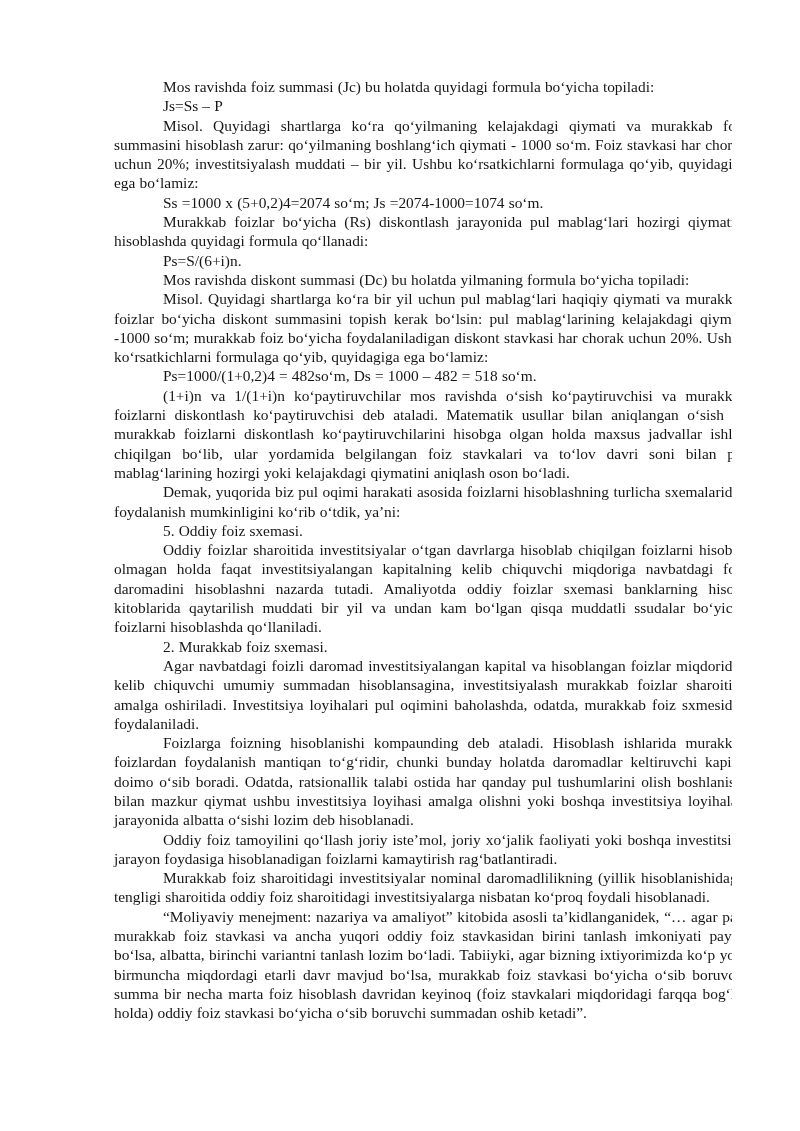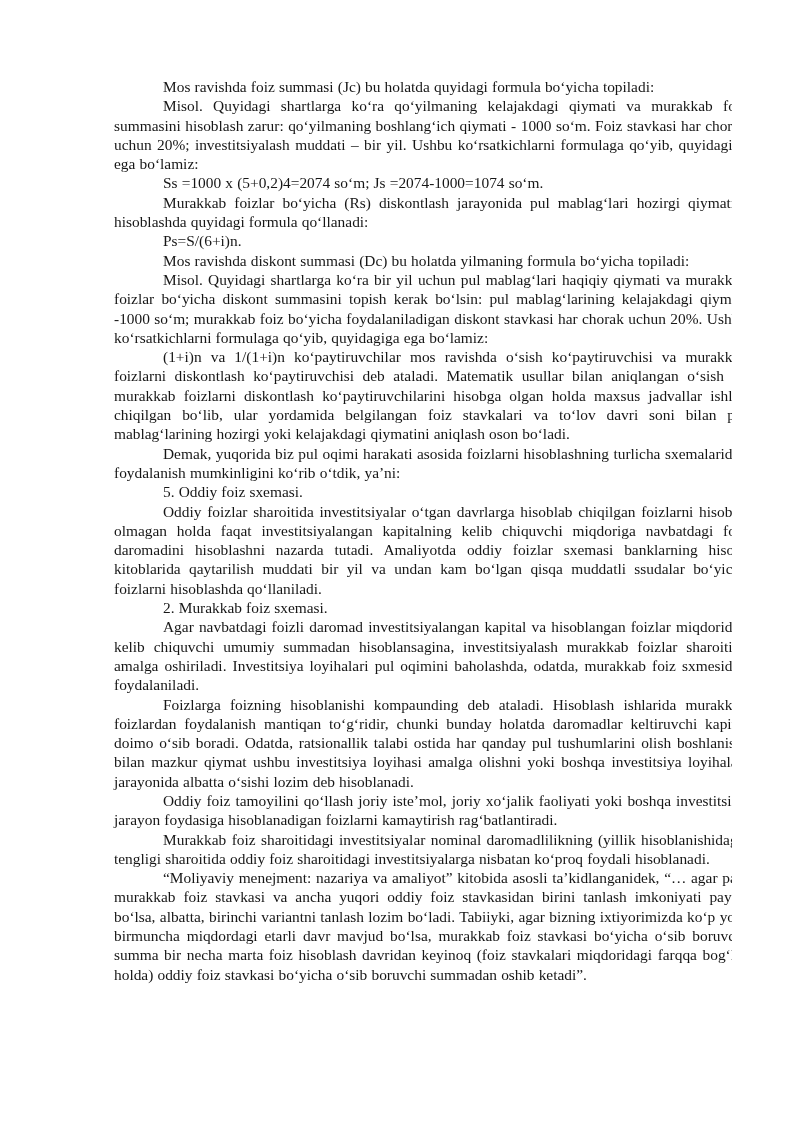--- a/index.html
+++ b/index.html
@@ -33,26 +33,28 @@
     text-indent: 49px;
     word-spacing: 0.02em;
   }
 </style>
 </head>
 <body>
 
 <div class="page">
   <div class="text-block">
     <p>Mos ravishda foiz summasi (Jc) bu holatda quyidagi formula bo‘yicha topiladi:</p>
+    <p>Js=Ss – P</p>
     <p>Misol. Quyidagi shartlarga ko‘ra qo‘yilmaning kelajakdagi qiymati va murakkab foiz summasini hisoblash zarur: qo‘yilmaning boshlang‘ich qiymati - 1000 so‘m. Foiz stavkasi har chorak uchun 20%; investitsiyalash muddati – bir yil. Ushbu ko‘rsatkichlarni formulaga qo‘yib, quyidagiga ega bo‘lamiz:</p>
     <p>Ss =1000 x (5+0,2)4=2074 so‘m; Js =2074-1000=1074 so‘m.</p>
     <p>Murakkab foizlar bo‘yicha (Rs) diskontlash jarayonida pul mablag‘lari hozirgi qiymatini hisoblashda quyidagi formula qo‘llanadi:</p>
     <p>Ps=S/(6+i)n.</p>
     <p>Mos ravishda diskont summasi (Dc) bu holatda yilmaning formula bo‘yicha topiladi:</p>
     <p>Misol. Quyidagi shartlarga ko‘ra bir yil uchun pul mablag‘lari haqiqiy qiymati va murakkab foizlar bo‘yicha diskont summasini topish kerak bo‘lsin: pul mablag‘larining kelajakdagi qiymati -1000 so‘m; murakkab foiz bo‘yicha foydalaniladigan diskont stavkasi har chorak uchun 20%. Ushbu ko‘rsatkichlarni formulaga qo‘yib, quyidagiga ega bo‘lamiz:</p>
+    <p>Ps=1000/(1+0,2)4 = 482so‘m, Ds = 1000 – 482 = 518 so‘m.</p>
     <p>(1+i)n va 1/(1+i)n ko‘paytiruvchilar mos ravishda o‘sish ko‘paytiruvchisi va murakkab foizlarni diskontlash ko‘paytiruvchisi deb ataladi. Matematik usullar bilan aniqlangan o‘sish va murakkab foizlarni diskontlash ko‘paytiruvchilarini hisobga olgan holda maxsus jadvallar ishlab chiqilgan bo‘lib, ular yordamida belgilangan foiz stavkalari va to‘lov davri soni bilan pul mablag‘larining hozirgi yoki kelajakdagi qiymatini aniqlash oson bo‘ladi.</p>
     <p>Demak, yuqorida biz pul oqimi harakati asosida foizlarni hisoblashning turlicha sxemalaridan foydalanish mumkinligini ko‘rib o‘tdik, ya’ni:</p>
     <p>5. Oddiy foiz sxemasi.</p>
     <p>Oddiy foizlar sharoitida investitsiyalar o‘tgan davrlarga hisoblab chiqilgan foizlarni hisobga olmagan holda faqat investitsiyalangan kapitalning kelib chiquvchi miqdoriga navbatdagi foiz daromadini hisoblashni nazarda tutadi. Amaliyotda oddiy foizlar sxemasi banklarning hisob-kitoblarida qaytarilish muddati bir yil va undan kam bo‘lgan qisqa muddatli ssudalar bo‘yicha foizlarni hisoblashda qo‘llaniladi.</p>
     <p>2. Murakkab foiz sxemasi.</p>
     <p>Agar navbatdagi foizli daromad investitsiyalangan kapital va hisoblangan foizlar miqdoridan kelib chiquvchi umumiy summadan hisoblansagina, investitsiyalash murakkab foizlar sharoitida amalga oshiriladi. Investitsiya loyihalari pul oqimini baholashda, odatda, murakkab foiz sxmesidan foydalaniladi.</p>
     <p>Foizlarga foizning hisoblanishi kompaunding deb ataladi. Hisoblash ishlarida murakkab foizlardan foydalanish mantiqan to‘g‘ridir, chunki bunday holatda daromadlar keltiruvchi kapital doimo o‘sib boradi. Odatda, ratsionallik talabi ostida har qanday pul tushumlarini olish boshlanishi bilan mazkur qiymat ushbu investitsiya loyihasi amalga olishni yoki boshqa investitsiya loyihalari jarayonida albatta o‘sishi lozim deb hisoblanadi.</p>
     <p>Oddiy foiz tamoyilini qo‘llash joriy iste’mol, joriy xo‘jalik faoliyati yoki boshqa investitsion jarayon foydasiga hisoblanadigan foizlarni kamaytirish rag‘batlantiradi.</p>
     <p>Murakkab foiz sharoitidagi investitsiyalar nominal daromadlilikning (yillik hisoblanishidagi) tengligi sharoitida oddiy foiz sharoitidagi investitsiyalarga nisbatan ko‘proq foydali hisoblanadi.</p>
     <p>“Moliyaviy menejment: nazariya va amaliyot” kitobida asosli ta’kidlanganidek, “… agar past murakkab foiz stavkasi va ancha yuqori oddiy foiz stavkasidan birini tanlash imkoniyati paydo bo‘lsa, albatta, birinchi variantni tanlash lozim bo‘ladi. Tabiiyki, agar bizning ixtiyorimizda ko‘p yoki birmuncha miqdordagi etarli davr mavjud bo‘lsa, murakkab foiz stavkasi bo‘yicha o‘sib boruvchi summa bir necha marta foiz hisoblash davridan keyinoq (foiz stavkalari miqdoridagi farqqa bog‘liq holda) oddiy foiz stavkasi bo‘yicha o‘sib boruvchi summadan oshib ketadi”.</p>

